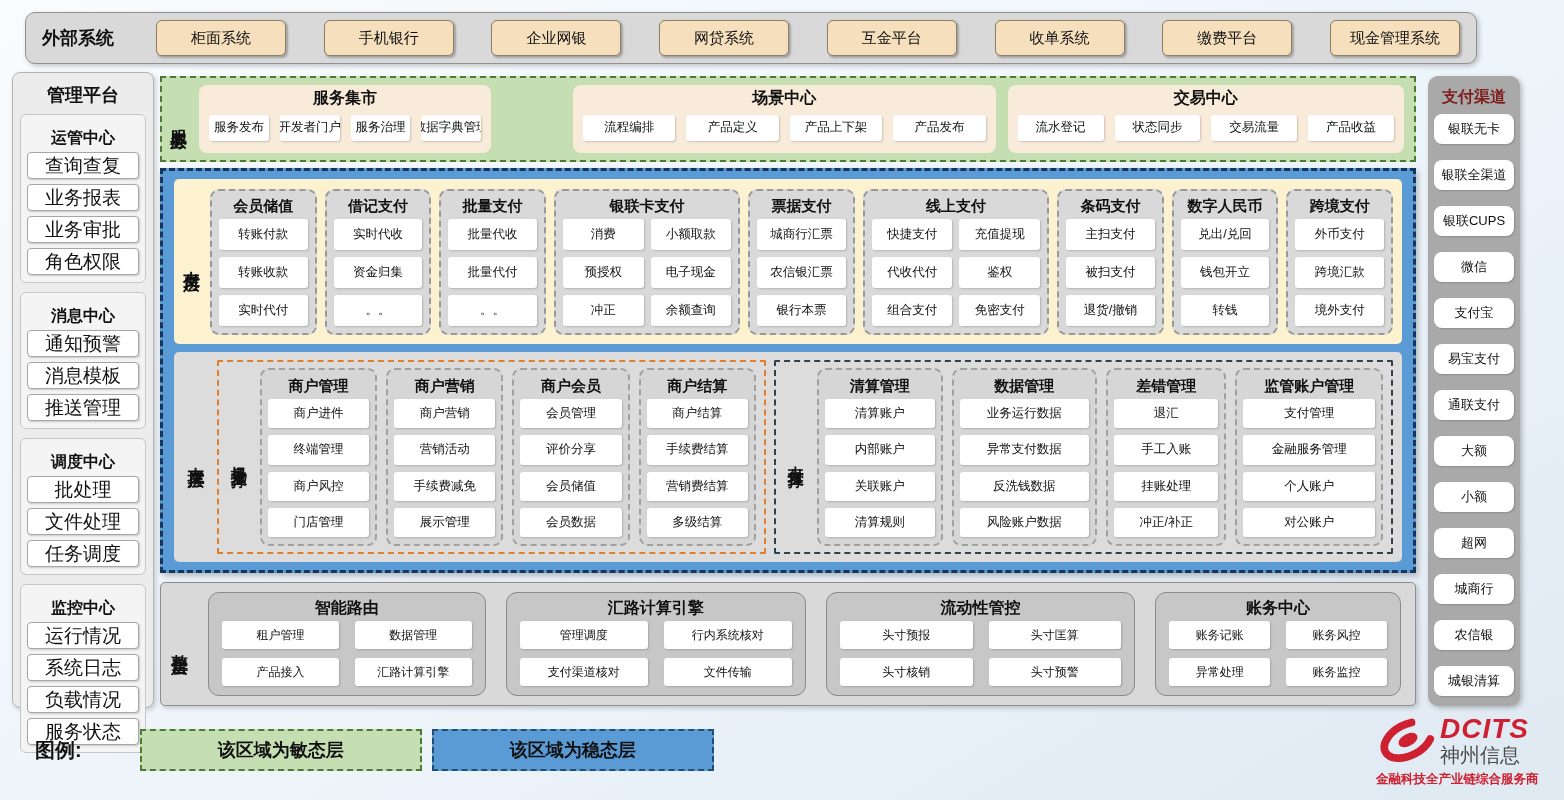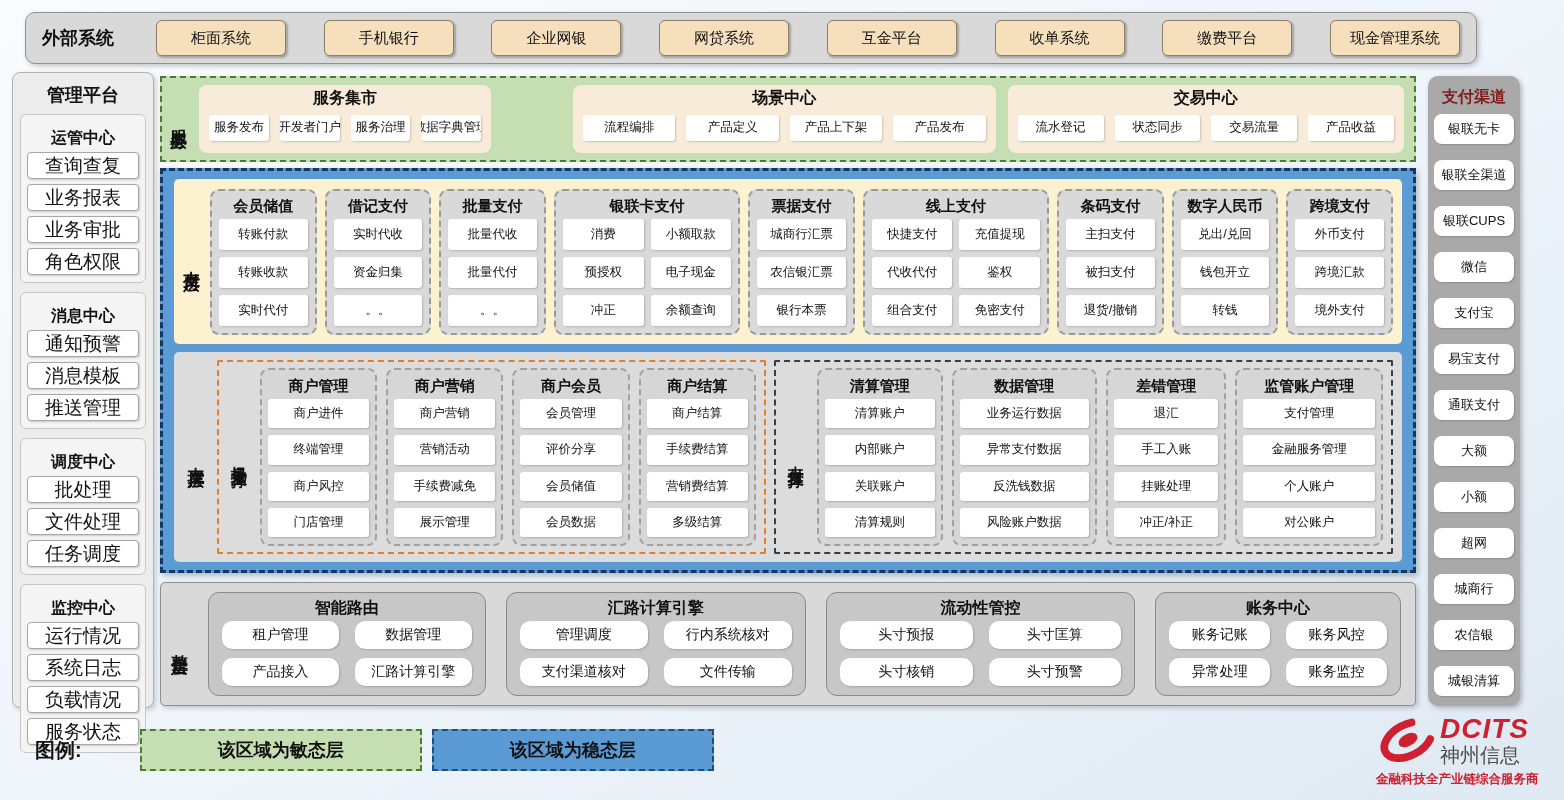--- a/index.html
+++ b/index.html
@@ -109,21 +109,21 @@
     display:flex; align-items:center; gap:20px; padding:8px 14px 8px 10px;
     box-shadow:2px 2px 5px rgba(0,0,0,.2);
   }
   .int-box {
     background:#c7c7c7; border:1px solid #8a8a8a; border-radius:11px; height:104px; box-sizing:border-box;
     display:flex; flex-direction:column; padding:1px 13px 9px;
   }
   .int-1 { flex:1.1; } .int-2 { flex:1.2; } .int-3 { flex:1.24; } .int-4 { flex:0.96; }
   .int-title { text-align:center; font-weight:bold; font-size:16px; height:27px; line-height:27px; }
   .int-items { flex:1; display:grid; grid-template-columns:1fr 1fr; gap:9px 16px; }
-  .int-items .wbtn { border-radius:10px; font-size:14px; }
+  .int-items .wbtn { border-radius:3px; font-size:12px; }
   
   .right-sidebar {
     position:absolute; left:1428px; top:76px; width:92px; height:630px; box-sizing:border-box;
     background:#a9a9a9; border-radius:10px; padding:8px 6px 10px;
     display:flex; flex-direction:column; box-shadow:2px 2px 5px rgba(0,0,0,.25);
   }
   .right-title { color:#7f1d1d; font-weight:bold; font-size:16px; text-align:center; margin:3px 0 6px; }
   .right-items { flex:1; display:flex; flex-direction:column; justify-content:space-between; }
   .right-items .wbtn { height:30px; border-radius:8px; font-size:13px; }
   

